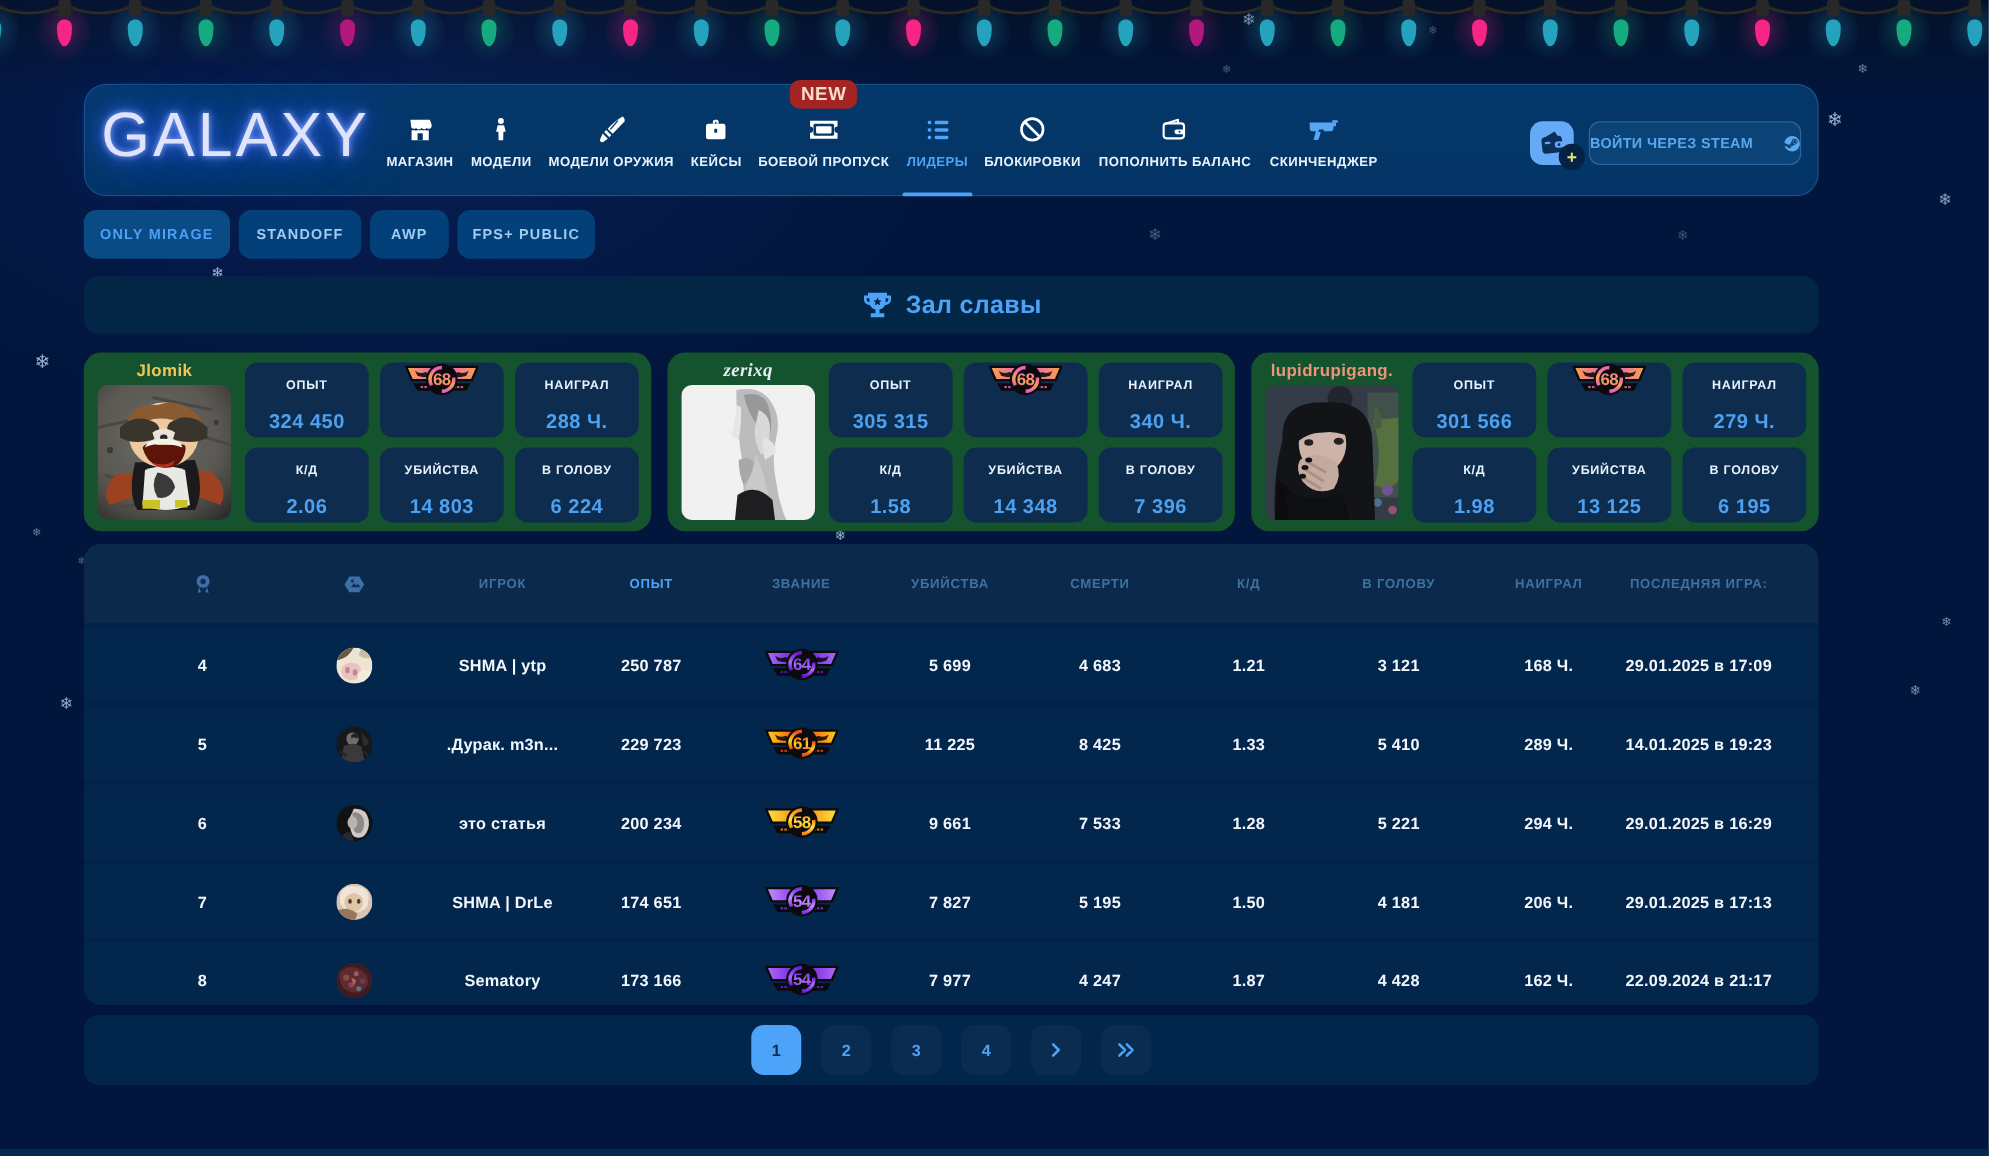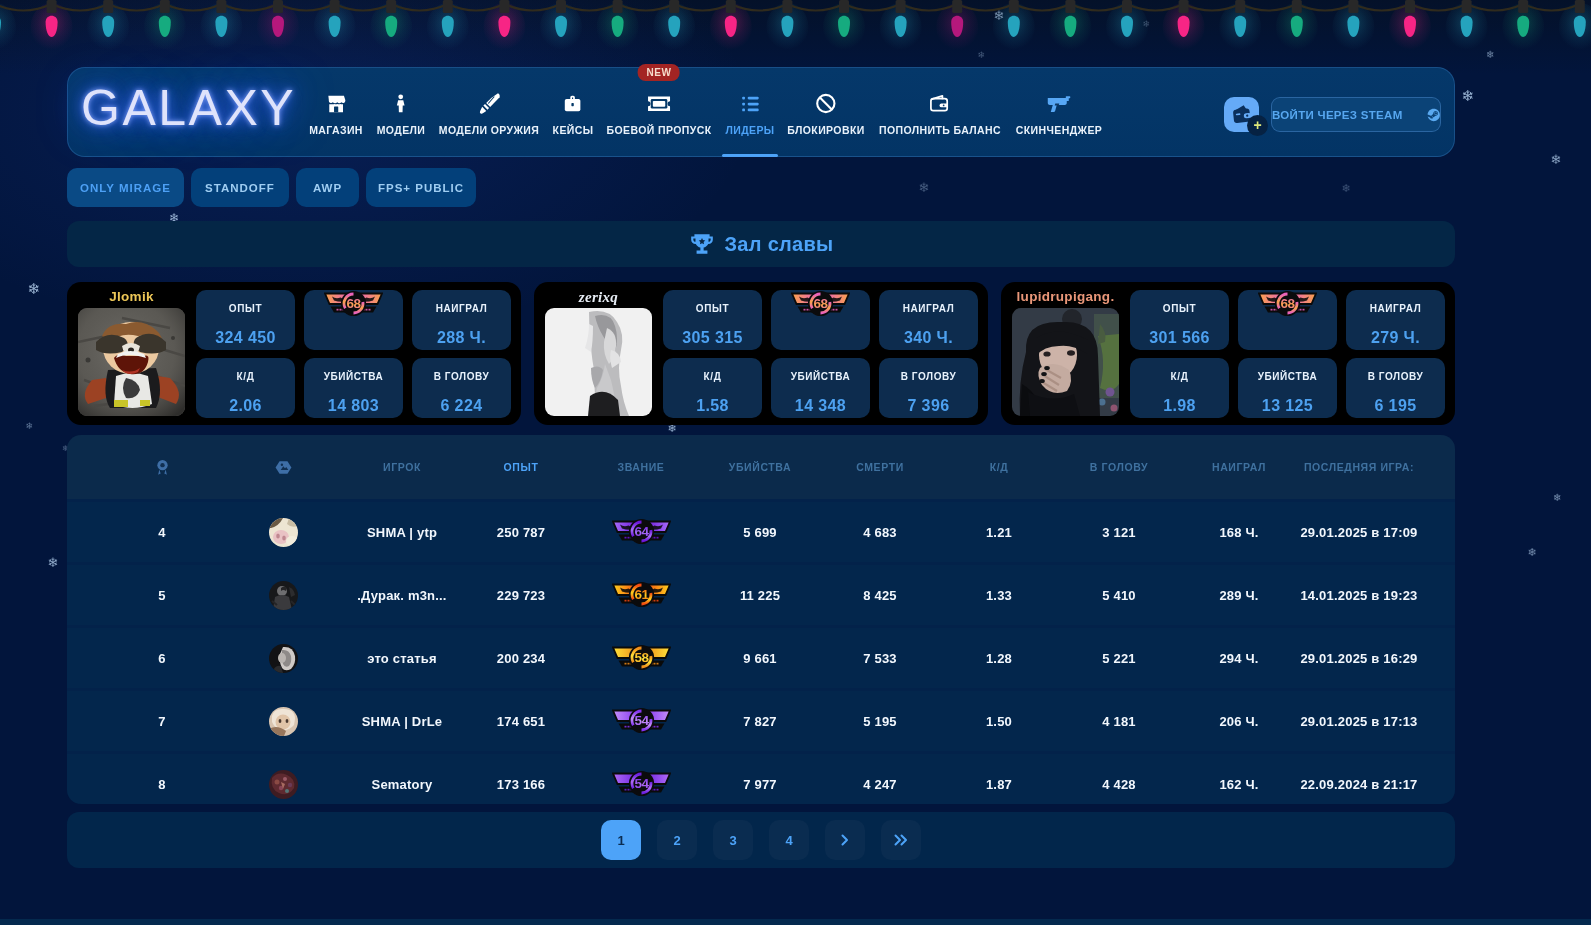--- a/index.html
+++ b/index.html
@@ -28,21 +28,21 @@
     color:#dfe3fb;
     text-shadow:0 0 5px #8aa6ff,0 0 12px #3b6ef0,0 0 26px #2b57e8,0 0 45px #2b57e8;
   }
   .nav { position:absolute; left:0; top:0; height:100%; width:100%; }
   .nav-item { position:absolute; top:24px; text-align:center; transform:translateX(-50%); }
   .nav-item .nico { height:23px; display:flex; align-items:center; justify-content:center; margin-bottom:9px; }
   .nav-label { font-size:10.5px; font-weight:bold; color:#e9f2fb; letter-spacing:0.4px; white-space:nowrap; }
   .nav-item.active .nav-label { color:#4da3f8; }
   .new-badge {
     position:absolute; left:50%; top:-28px; transform:translateX(-50%);
-    background:#a32423; color:#f5dccc; font-size:10px; font-weight:bold;
+    background:#a32423; color:#f5dccc; font-size:15px; font-weight:bold;
     padding:3px 8.5px; border-radius:8px; letter-spacing:0.5px;
   }
   .active-underline { position:absolute; height:3px; background:#4da3f8; bottom:-1px; border-radius:2px; }
   .wallet-btn {
     position:absolute; right:195px; top:29px; width:35px; height:35px;
     background:#65aaf7; border-radius:10px;
   }
   .wallet-plus {
     position:absolute; right:-9px; bottom:-4px; width:21px; height:21px; border-radius:50%;
     background:#062243; color:#dfe87a; font-size:14px; font-weight:bold;
@@ -68,21 +68,21 @@
   .hall {
     left:67px; top:221px; width:1388px; height:46px;
     background:#042646; border-radius:12px;
     display:flex; align-items:center; justify-content:center; gap:10px;
     color:#4da3f8; font-size:20px; font-weight:bold; letter-spacing:0.3px;
   }
 
   
   .card {
     top:282px; width:454px; height:143px;
-    background:#000000; border-radius:14px;
+    background:#14532d; border-radius:14px;
   }
   .card .pname { position:absolute; top:7px; font-size:13.5px; font-weight:bold; text-align:center; letter-spacing:0.3px; }
   .card .avatar { position:absolute; left:11px; top:26px; width:107px; height:108px; border-radius:9px; overflow:hidden; }
   .tile {
     position:absolute; width:99px; height:60px; border-radius:10px;
     background:#0d2c4e; text-align:center;
   }
   .tile .lbl { margin-top:13px; font-size:10px; font-weight:bold; color:#e8f2fc; letter-spacing:0.6px; }
   .tile .val { margin-top:15px; font-size:16px; font-weight:bold; color:#4da1f0; letter-spacing:0.4px; }
   .tile.badge { display:flex; align-items:flex-start; justify-content:center; }

